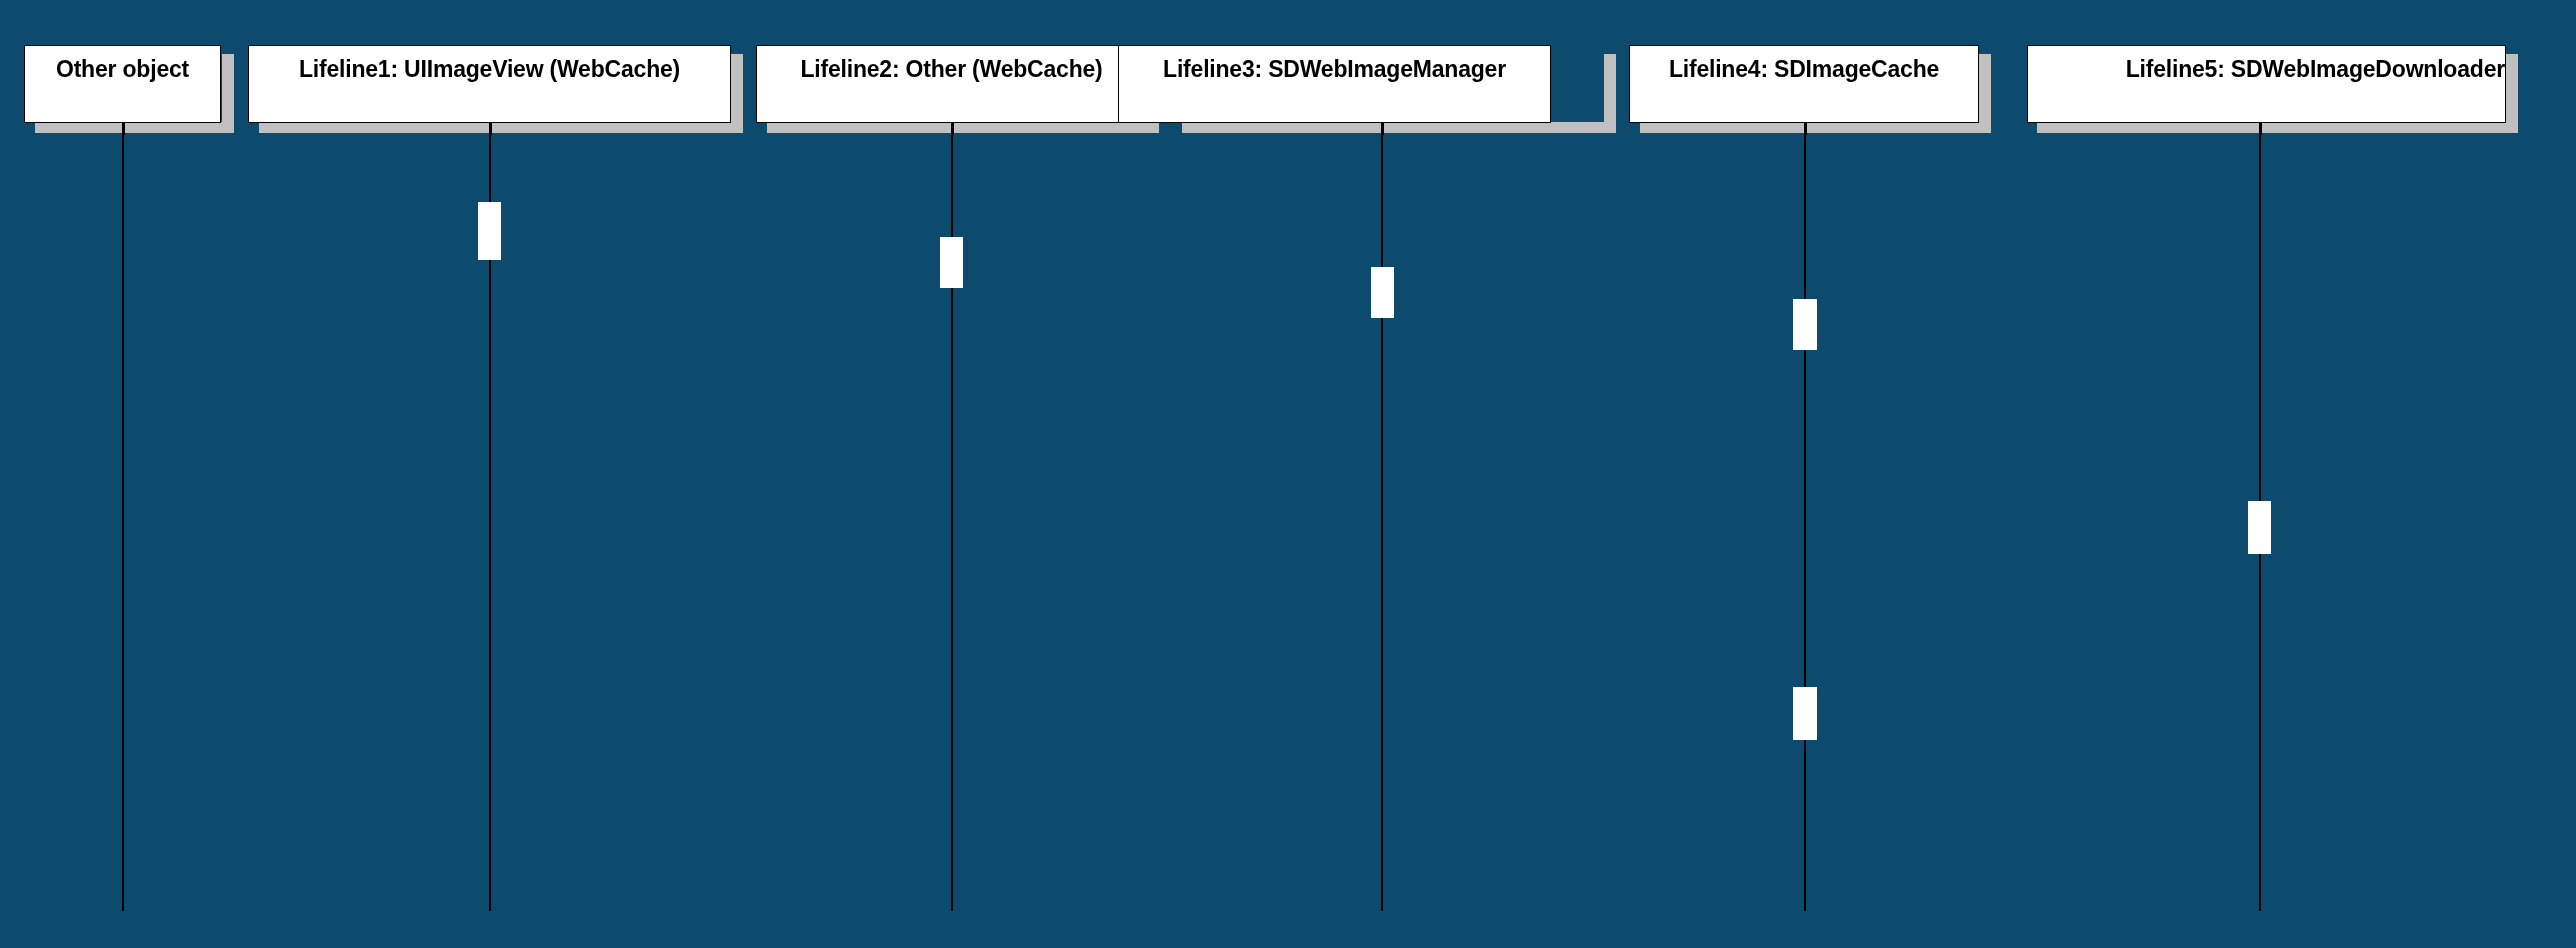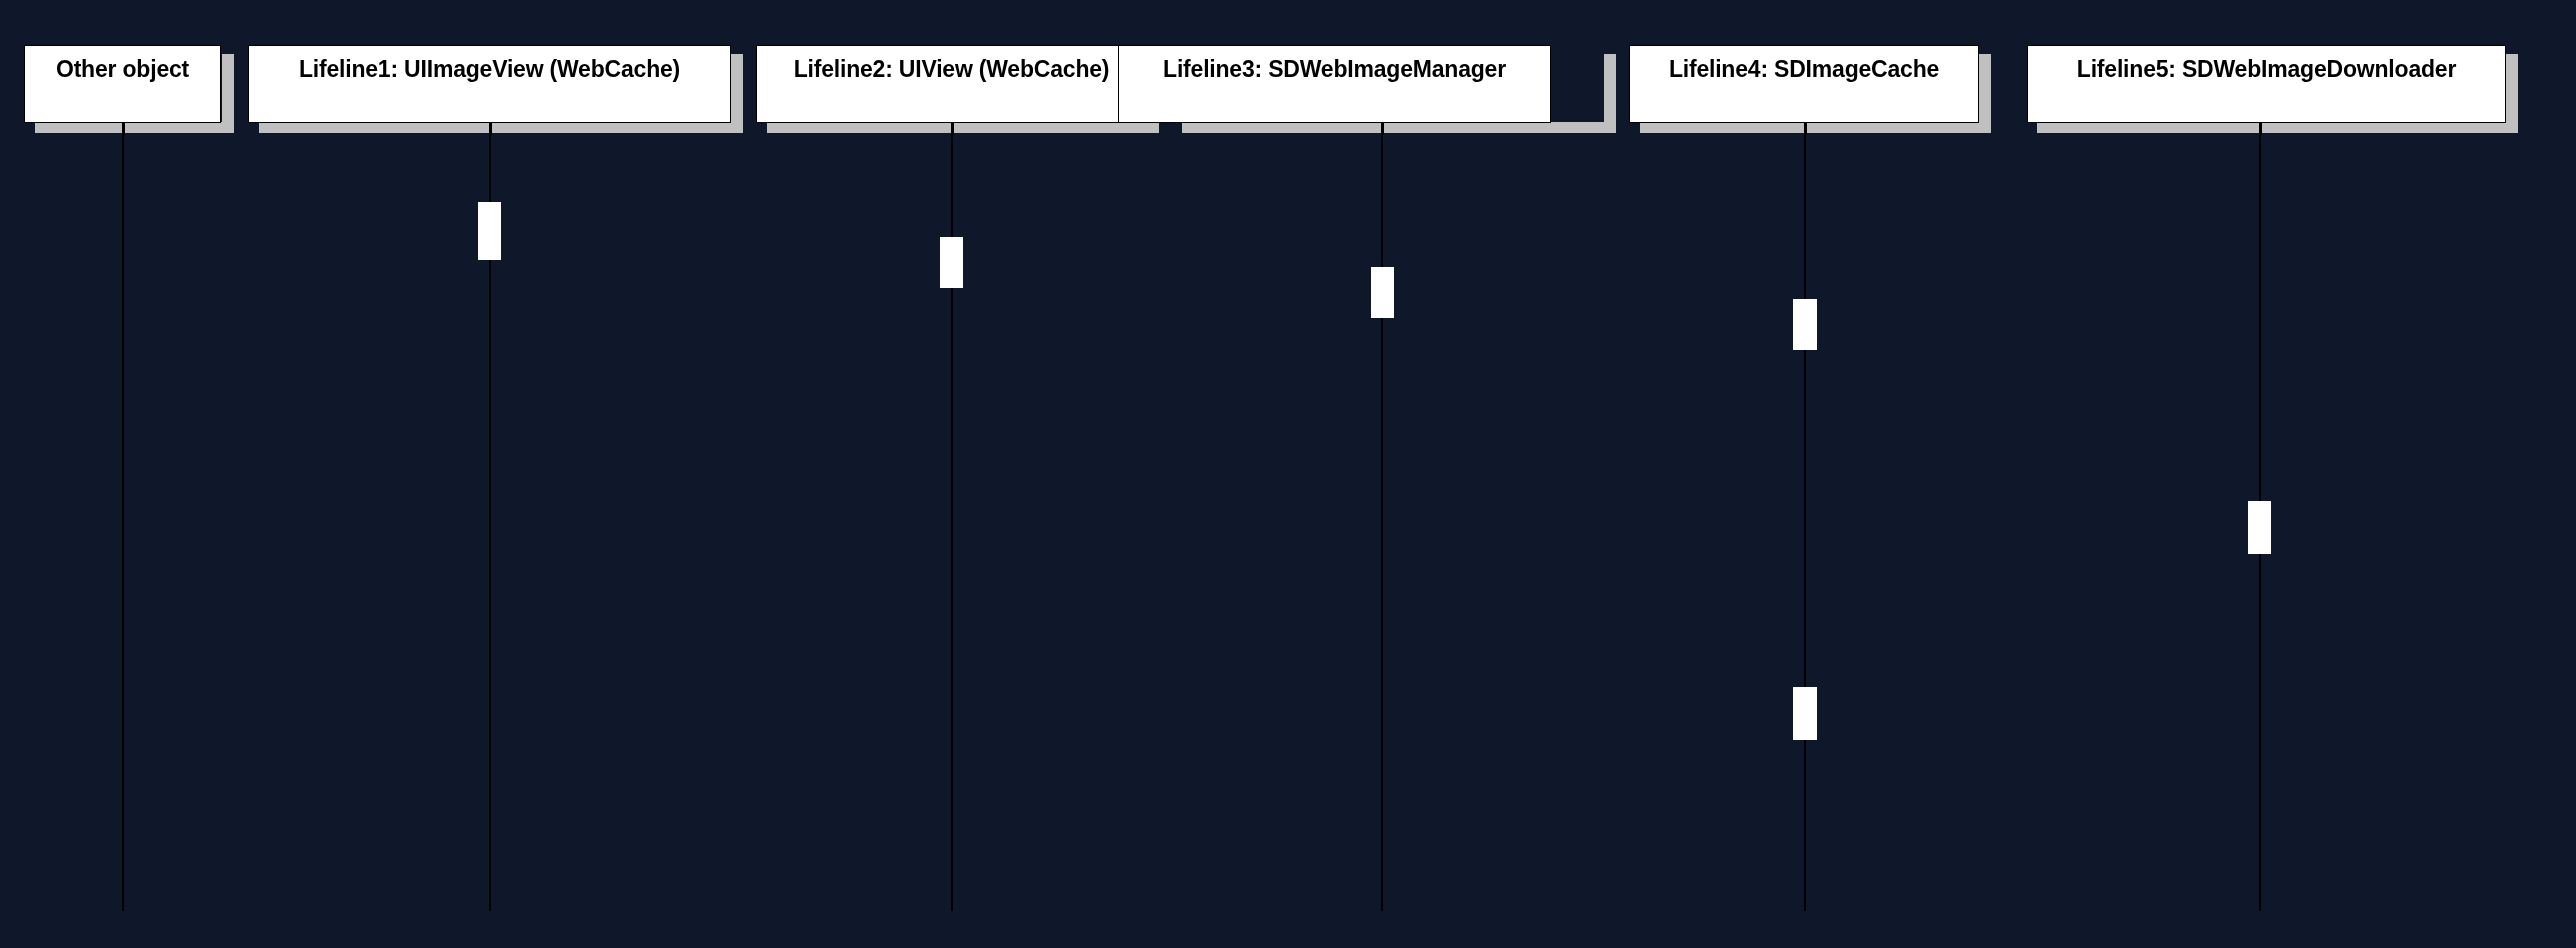--- a/index.html
+++ b/index.html
@@ -8,21 +8,21 @@
     padding: 0;
     background: #000000;
   }
   body {
     font-family: "Liberation Sans", sans-serif;
   }
   #diagram {
     position: relative;
     width: 2576px;
     height: 949px;
-    background: #0f172a;
+    background: #0c4a6e;
     overflow: hidden;
   }
   
   .lifeline-head {
     position: absolute;
     box-sizing: border-box;
     background: #ffffff;
     border: 1px solid #000000;
     display: flex;
     align-items: flex-start;
@@ -90,21 +90,21 @@
   <div class="shadow-bottom" style="left:259px; top:122px; width:484px; height:10.7px;"></div>
   <div class="lifeline-head" style="left:248px; top:45px; width:483px; height:78px;text-align:center;">
     <span class="label">Lifeline1: UIImageView (WebCache)</span>
   </div>
   <div class="lifeline-tick" style="left:489px; top:122px; height:12.6px;"></div>
   <div class="lifeline-line" style="left:489px; top:133px; height:778px;"></div>
 
   <div class="shadow-right" style="left:1147px; top:54px; width:11.7px; height:79px;"></div>
   <div class="shadow-bottom" style="left:767px; top:122px; width:392px; height:10.7px;"></div>
   <div class="lifeline-head" style="left:756px; top:45px; width:391px; height:78px;">
-    <span class="label">Lifeline2: UIView (WebCache)</span>
+    <span class="label">Lifeline2: Other (WebCache)</span>
   </div>
   <div class="lifeline-tick" style="left:951px; top:122px; height:12.6px;"></div>
   <div class="lifeline-line" style="left:951px; top:133px; height:778px;"></div>
 
   <div class="shadow-right" style="left:1604px; top:54px; width:11.7px; height:79px;"></div>
   <div class="shadow-bottom" style="left:1182px; top:122px; width:434px; height:10.7px;"></div>
   <div class="lifeline-head" style="left:1118px; top:45px; width:433px; height:78px;">
     <span class="label">Lifeline3: SDWebImageManager</span>
   </div>
   <div class="lifeline-tick" style="left:1381px; top:122px; height:12.6px;"></div>
@@ -113,21 +113,21 @@
   <div class="shadow-right" style="left:1979px; top:54px; width:11.7px; height:79px;"></div>
   <div class="shadow-bottom" style="left:1640px; top:122px; width:351px; height:10.7px;"></div>
   <div class="lifeline-head" style="left:1629px; top:45px; width:350px; height:78px;">
     <span class="label">Lifeline4: SDImageCache</span>
   </div>
   <div class="lifeline-tick" style="left:1804px; top:122px; height:12.6px;"></div>
   <div class="lifeline-line" style="left:1804px; top:133px; height:778px;"></div>
 
   <div class="shadow-right" style="left:2506px; top:54px; width:11.7px; height:79px;"></div>
   <div class="shadow-bottom" style="left:2037px; top:122px; width:480px; height:10.7px;"></div>
-  <div class="lifeline-head" style="left:2027px; top:45px; width:479px; height:78px;">
+  <div class="lifeline-head" style="left:2027px; top:45px; width:479px; height:78px;justify-content:flex-end;">
     <span class="label">Lifeline5: SDWebImageDownloader</span>
   </div>
   <div class="lifeline-tick" style="left:2259px; top:122px; height:12.6px;"></div>
   <div class="lifeline-line" style="left:2259px; top:133px; height:778px;"></div>
 
   <div class="activation" style="left:478px; top:202px; width:23px; height:58px;"></div>
   <div class="activation" style="left:940px; top:237px; width:23px; height:51px;"></div>
   <div class="activation" style="left:1371px; top:267px; width:23px; height:51px;"></div>
   <div class="activation" style="left:1793px; top:299px; width:24px; height:51px;"></div>
   <div class="activation" style="left:2248px; top:501px; width:23px; height:53px;"></div>

